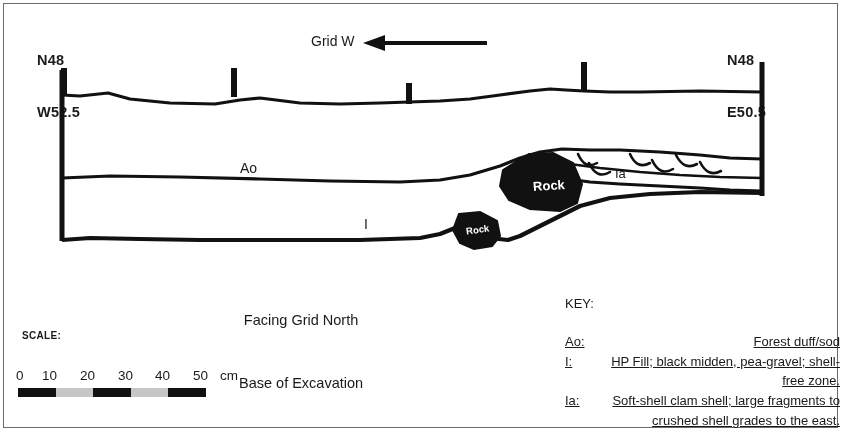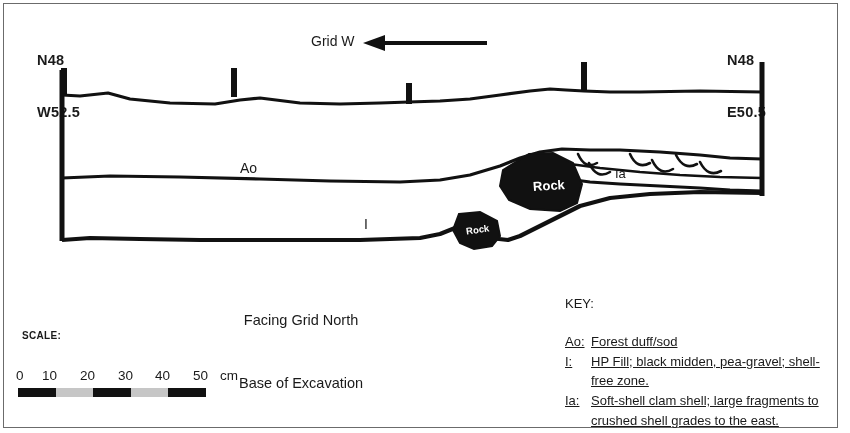--- a/index.html
+++ b/index.html
@@ -103,21 +103,21 @@
   #key-title { font-size: 13px; margin-bottom: 18px; margin-top: 44px; }
   .key-row {
     display: flex;
     align-items: flex-start;
     text-decoration: underline;
   }
   .key-code {
     width: 26px;
     flex: 0 0 26px;
   }
-  .key-desc { flex: 1 1 auto; }
+  .key-desc { flex: 1 1 auto; text-align: right; }
 
   .rock-text {
     position: absolute;
     color: #ffffff;
     font-size: 13px;
     font-weight: 600;
     transform: rotate(-4deg);
   }
   #rock-label-big { left: 533px; top: 178px; }
   #rock-label-small {

